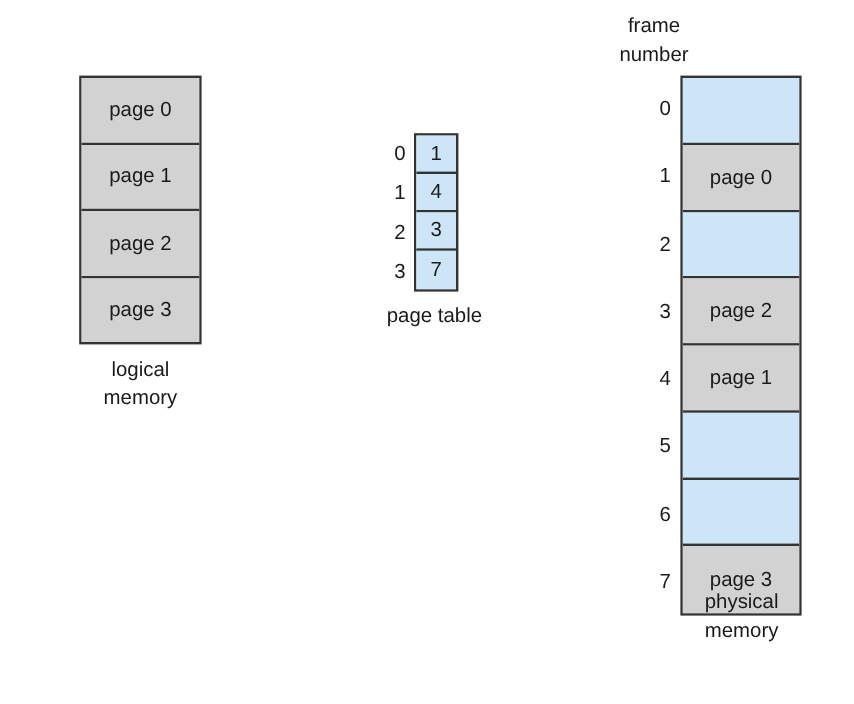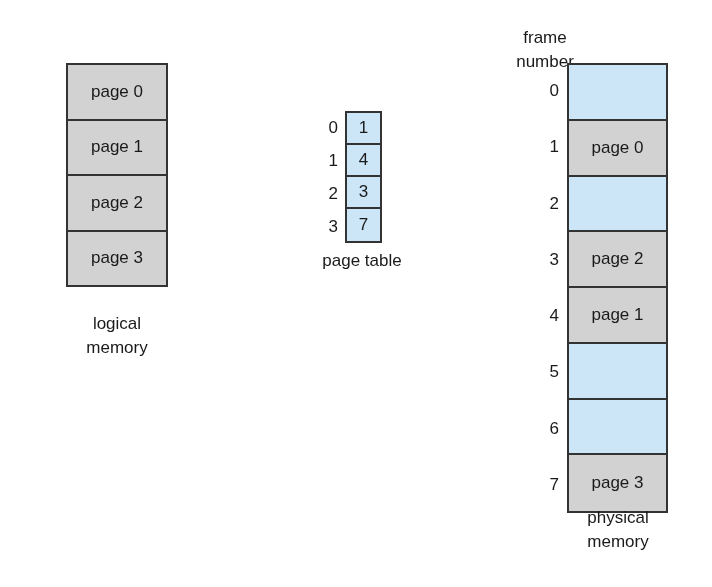--- a/index.html
+++ b/index.html
@@ -18,21 +18,20 @@
   }
 
   
   .caption {
     position: absolute;
     text-align: center;
     font-size: 17px;
     line-height: 24px;
     color: #1a1a1a;
     white-space: pre-line;
-    margin-top: 16px;
   }
 
   
   #logical-memory {
     position: absolute;
     left: 66px;
     top: 63px;
     width: 102px;
     height: 224px;
     border: 2px solid #333333;
@@ -96,21 +95,21 @@
     display: flex;
     align-items: center;
     justify-content: center;
     font-size: 17px;
     box-sizing: border-box;
   }
   #page-table .cell:last-child { border-bottom: none; }
 
   #page-table-caption {
     left: 292px;
-    top: 233px;
+    top: 251px;
     width: 140px;
   }
 
   
   #frame-number-caption {
     left: 490px;
     top: 10px;
     width: 110px;
   }
 

